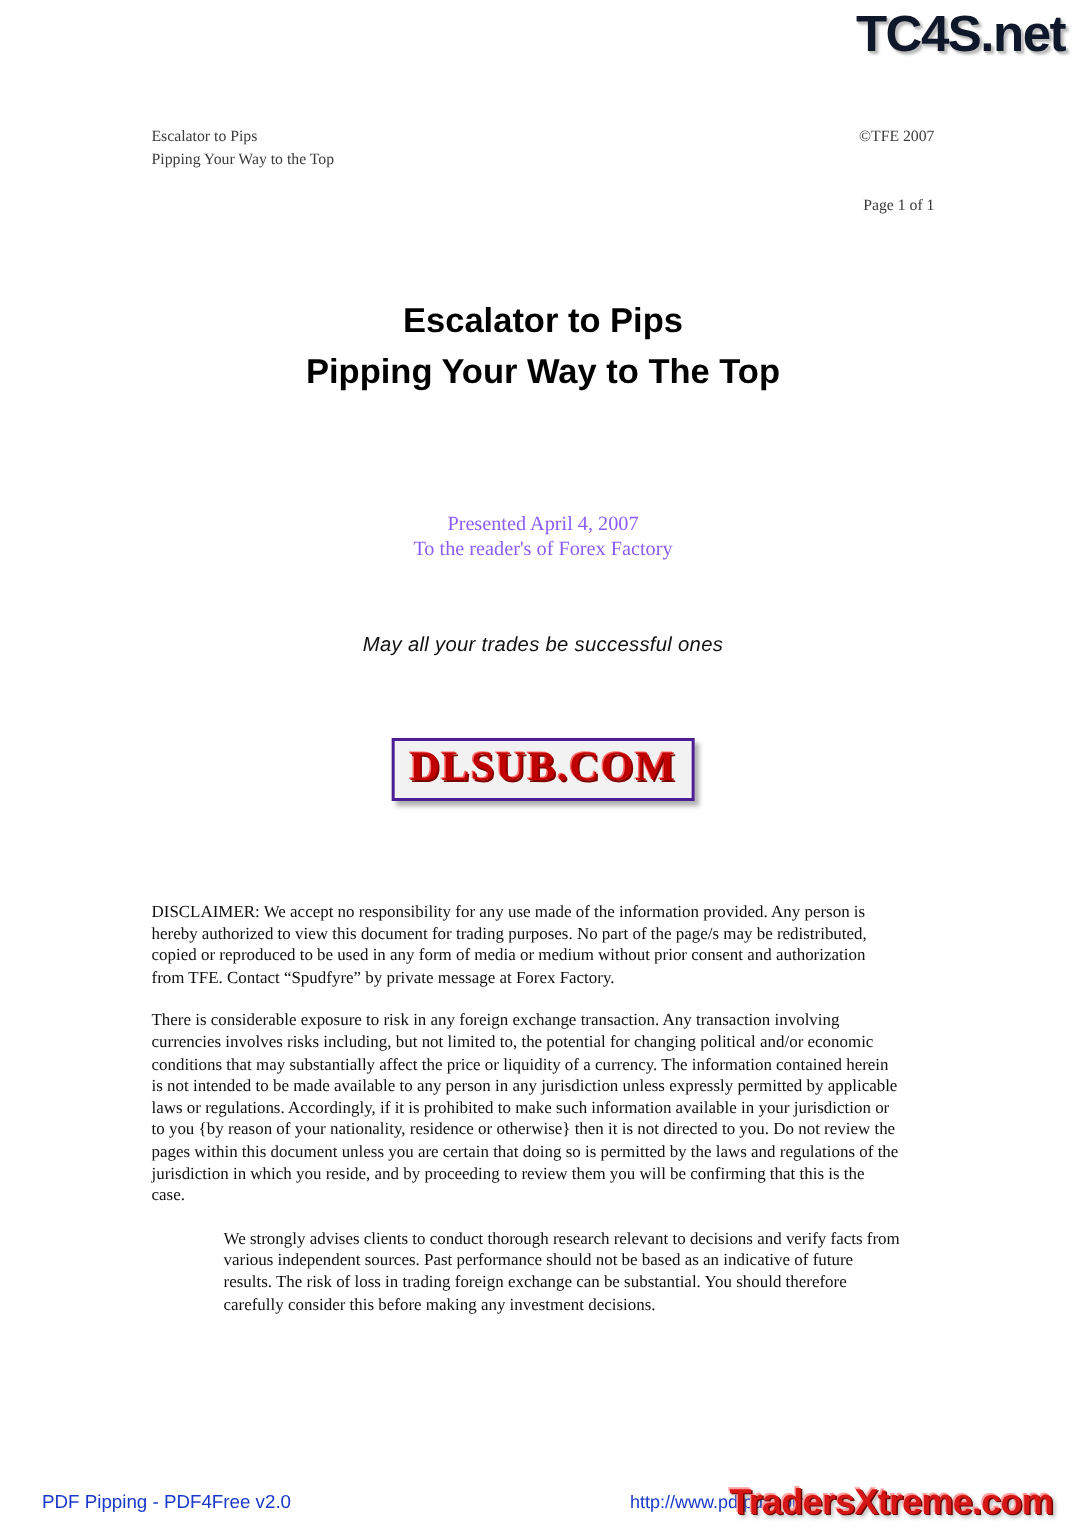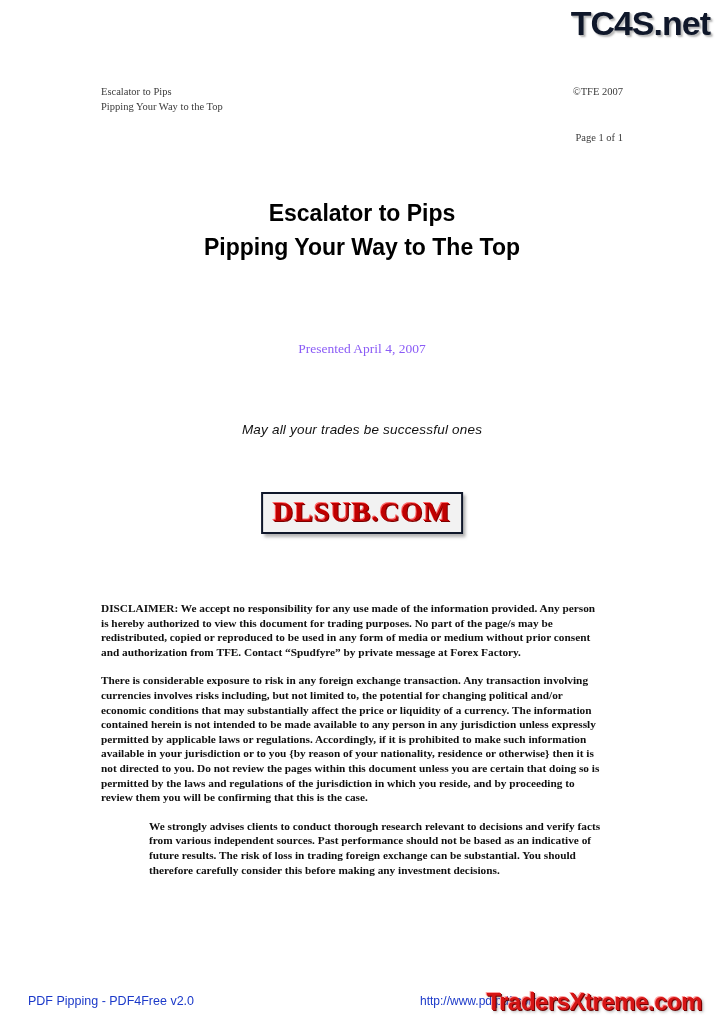--- a/index.html
+++ b/index.html
@@ -94,21 +94,21 @@
   }
 
   
   .dlsub-stamp {
     position: absolute;
     top: 492px;
     left: 50%;
     transform: translateX(-50%);
     padding: 2px 10px 4px 10px;
     background: #f2f2f2;
-    border: 2px solid #0f172a;
+    border: 2px solid #4c1d95;
     box-shadow: 3px 3px 3px rgba(100,100,100,0.5);
   }
   .dlsub-stamp span {
     font-family: "Liberation Serif", serif;
     font-size: 28px;
     font-weight: bold;
     color: #c00000;
     letter-spacing: 1px;
     text-shadow: 1px 1px 0 #7b0000, -1px -1px 0 #ff6b6b;
   }
@@ -116,21 +116,20 @@
   
   .body-text {
     position: absolute;
     top: 601px;
     left: 101px;
     width: 500px;
     font-size: 11.3px;
     line-height: 14.6px;
     color: #101010;
     text-align: left;
-    font-weight: bold;
   }
   .body-text p {
     margin: 0 0 14px 0;
   }
   .body-text p:last-child {
     margin-bottom: 0;
     margin-left: 48px;
   }
 
   
@@ -179,20 +178,21 @@
   </div>
 </div>
 
 <div class="doc-title">
   <span class="line1">Escalator to Pips</span>
   <span class="line2">Pipping Your Way to The Top</span>
 </div>
 
 <div class="presented">
   <div>Presented April 4, 2007</div>
+  <div>To the reader's of Forex Factory</div>
 </div>
 
 <div class="tagline">May all your trades be successful ones</div>
 
 <div class="dlsub-stamp">
   <span>DLSUB.COM</span>
 </div>
 
 <div class="body-text">
   <p>DISCLAIMER:  We accept no responsibility for any use made of the information provided. Any person is hereby authorized to view this document for trading purposes. No part of the page/s may be redistributed, copied or reproduced to be used in any form of media or medium without prior consent and authorization from TFE.  Contact “Spudfyre” by private message at Forex Factory.</p>

